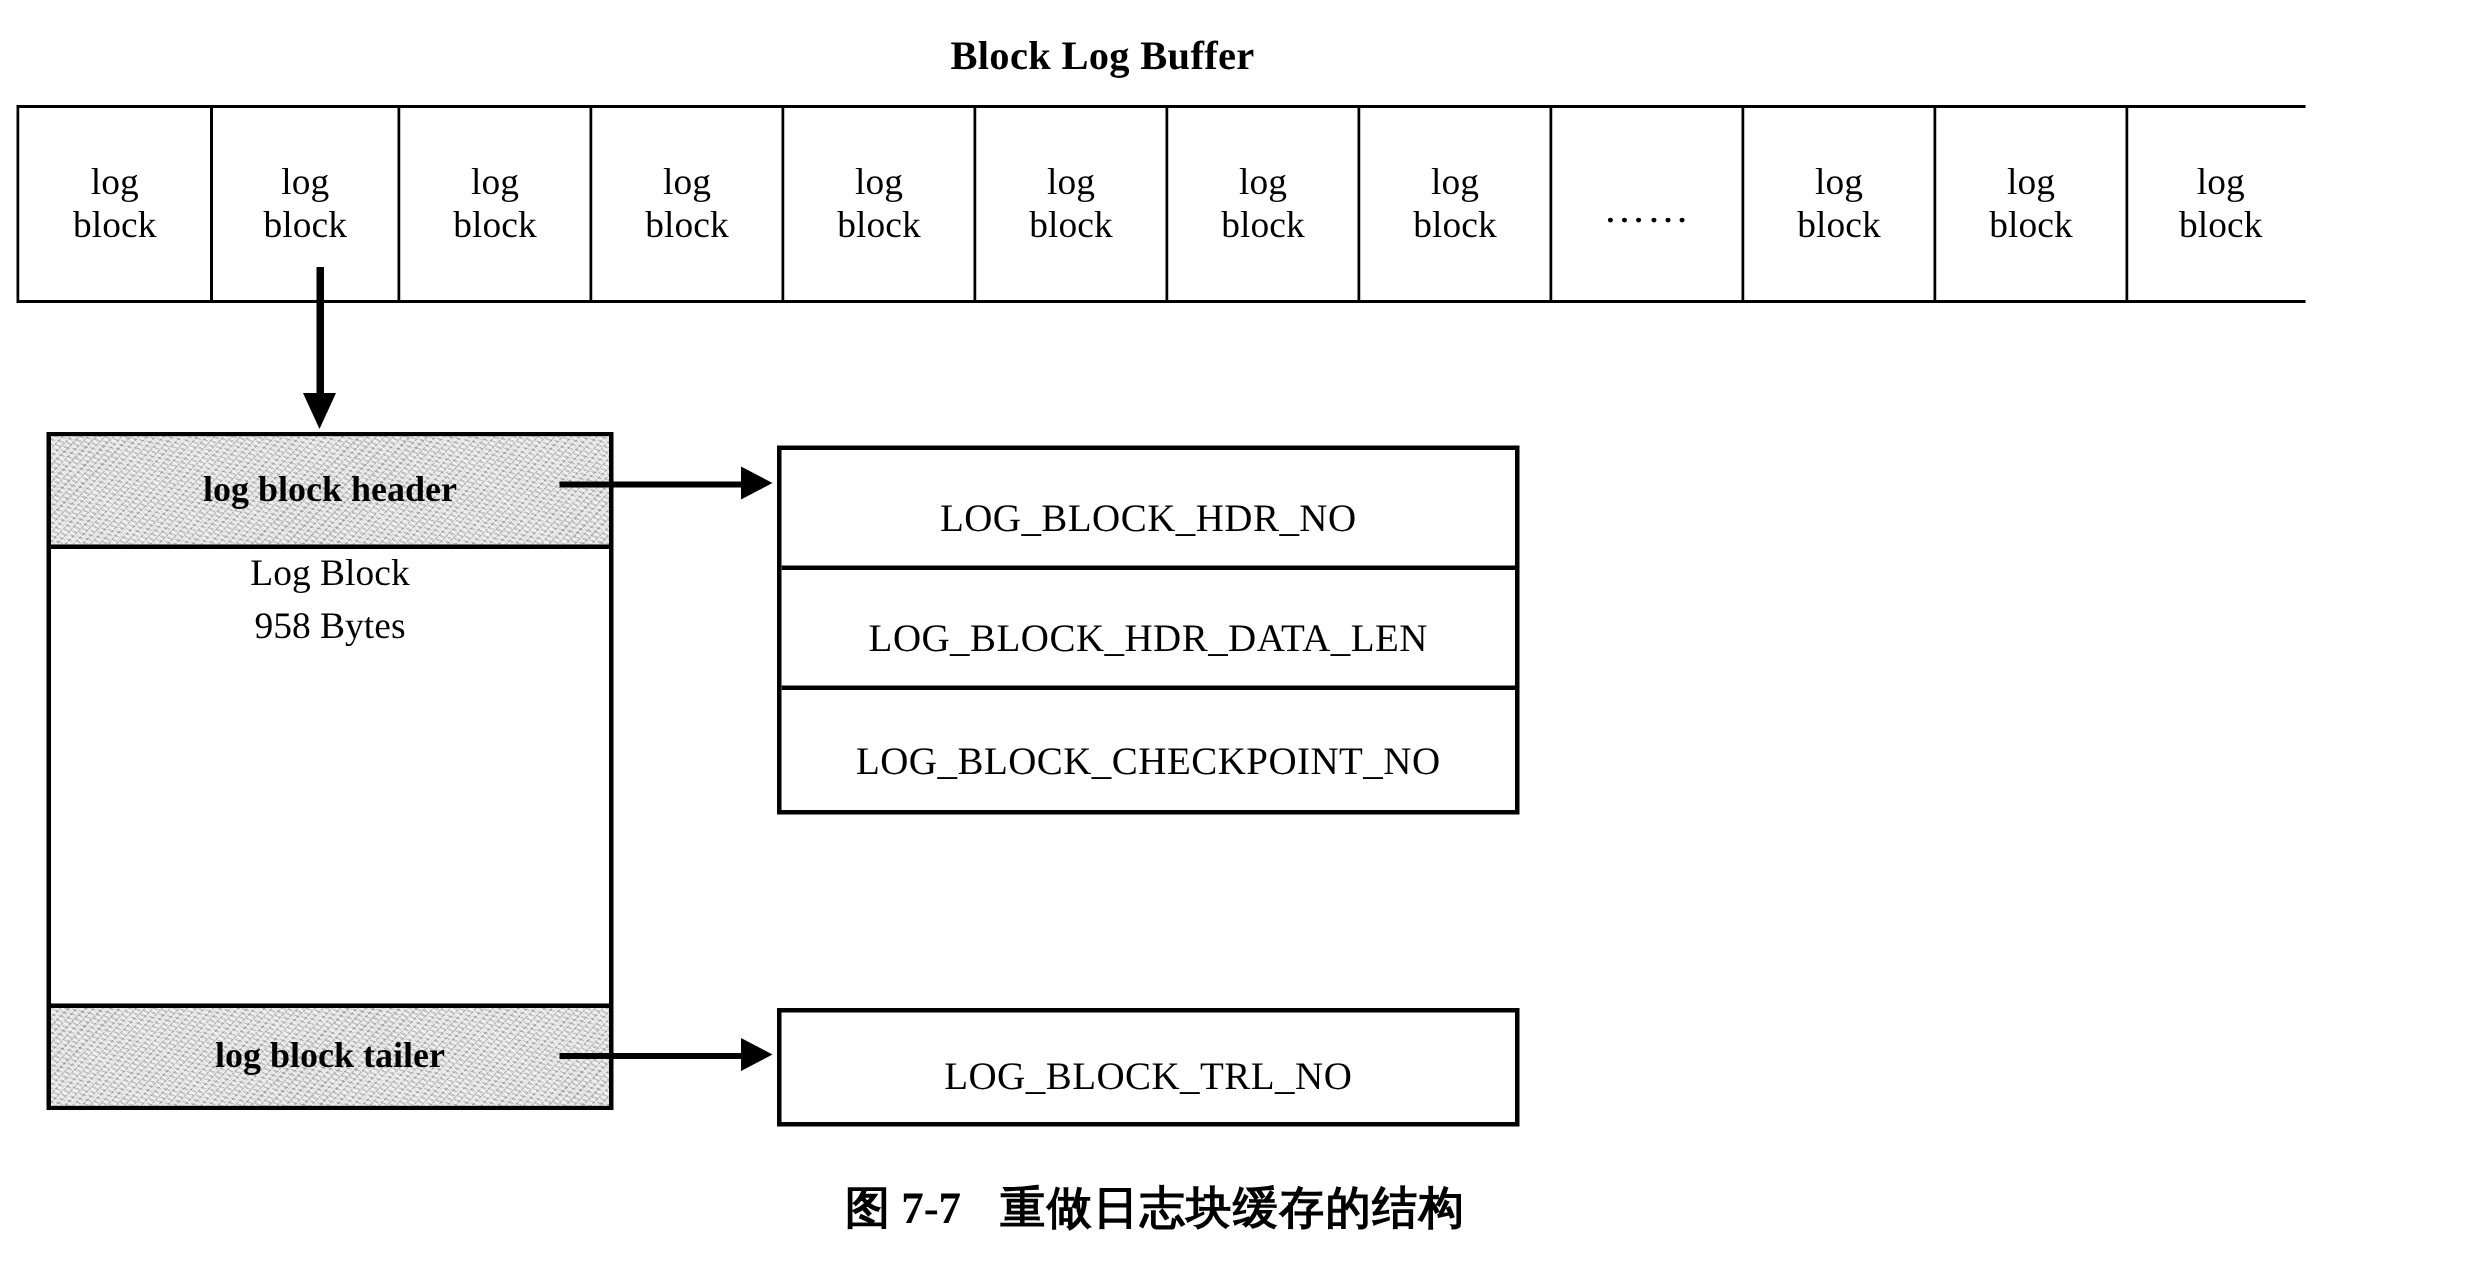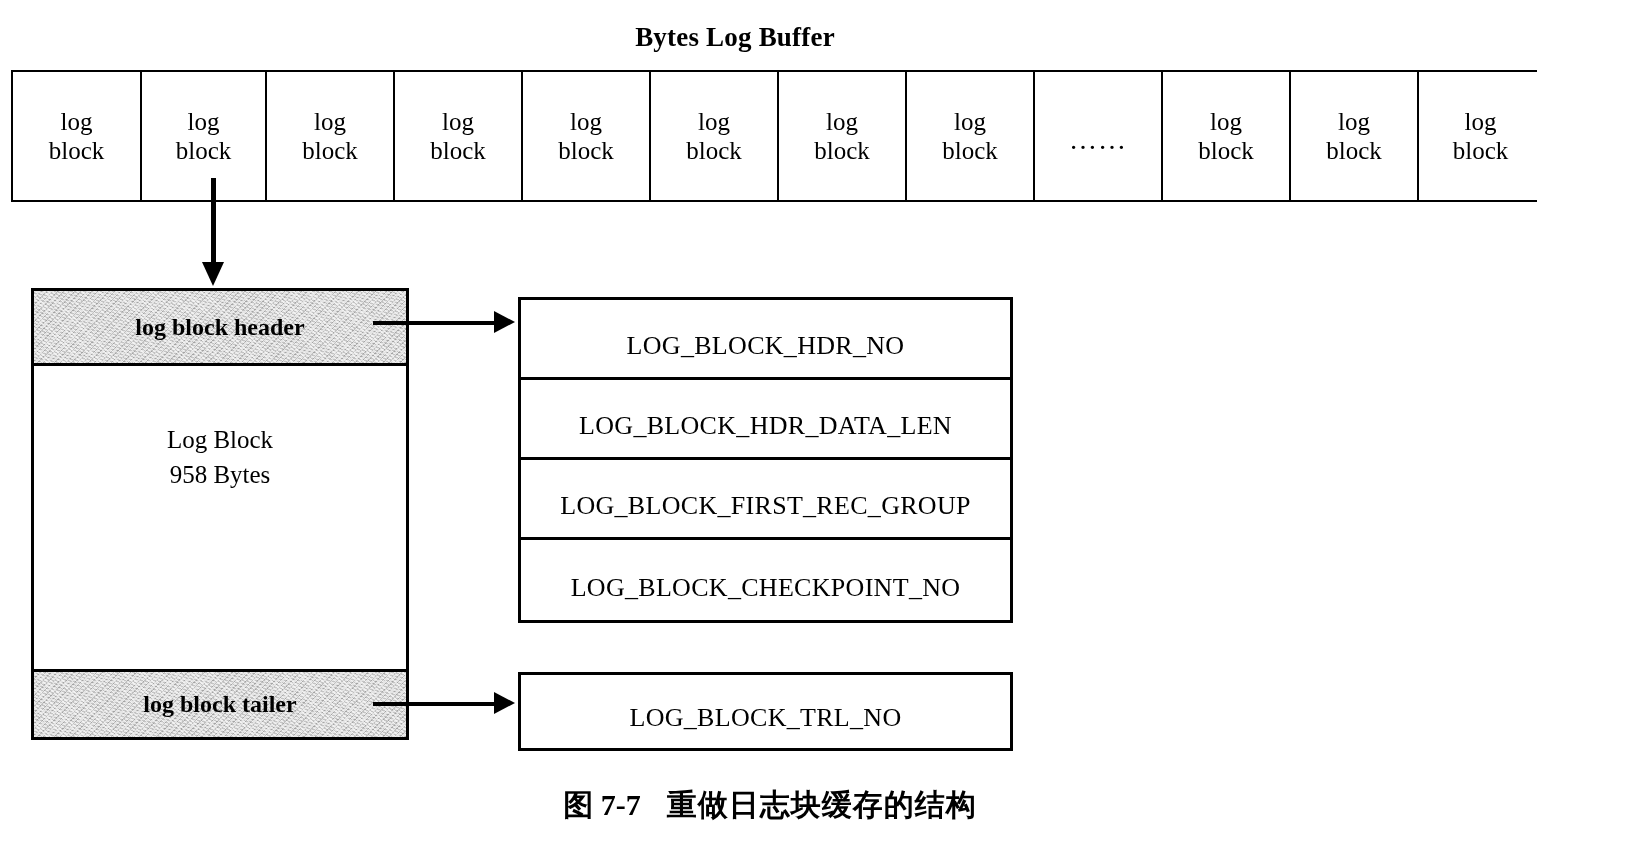--- a/index.html
+++ b/index.html
@@ -107,21 +107,21 @@
     font-size: 24px;
   }
   #log-block-header {
     height: 72px;
     border-bottom: 3px solid #000;
     flex: 0 0 auto;
   }
   #log-block-body {
     flex: 1 1 auto;
     display: flex;
-    align-items: center;
+    align-items: flex-start;
     justify-content: center;
     background: #fff;
     text-align: center;
     font-size: 25px;
     line-height: 1.38;
     padding-bottom: 120px;
     box-sizing: border-box;
   }
   #log-block-body .l1, #log-block-body .l2 { display: block; }
   #log-block-tailer {
@@ -206,21 +206,21 @@
     font-weight: 700;
     letter-spacing: 1px;
     font-family: "Liberation Serif", "DejaVu Serif", serif;
   }
   #figure-caption .cap-num { letter-spacing: 0px; }
   #figure-caption .cap-gap { display: inline-block; width: 26px; }
 </style>
 </head>
 <body>
 
-<div id="buffer-title">Bytes Log Buffer</div>
+<div id="buffer-title">Block Log Buffer</div>
 
 <div id="buffer-strip">
     <div class="strip-cell" style="width: 129px;">
       <span class="l1">log</span>
       <span class="l2">block</span>
     </div>
     <div class="strip-cell" style="width: 125px;">
       <span class="l1">log</span>
       <span class="l2">block</span>
     </div>
@@ -285,21 +285,20 @@
 
 <div id="arrow-header-line" class="h-arrow-line"></div>
 <div id="arrow-header-head" class="h-arrow-head"></div>
 
 <div id="arrow-tailer-line" class="h-arrow-line"></div>
 <div id="arrow-tailer-head" class="h-arrow-head"></div>
 
 <div id="header-fields">
     <div class="field-row">LOG_BLOCK_HDR_NO</div>
     <div class="field-row">LOG_BLOCK_HDR_DATA_LEN</div>
-    <div class="field-row">LOG_BLOCK_FIRST_REC_GROUP</div>
     <div class="field-row">LOG_BLOCK_CHECKPOINT_NO</div>
   </div>
 
 <div id="tailer-fields">
     <div class="field-row">LOG_BLOCK_TRL_NO</div>
   </div>
 
 <div id="figure-caption">
   <span class="cap-num">图 7-7</span><span class="cap-gap"></span><span>重做日志块缓存的结构</span>
 </div>

